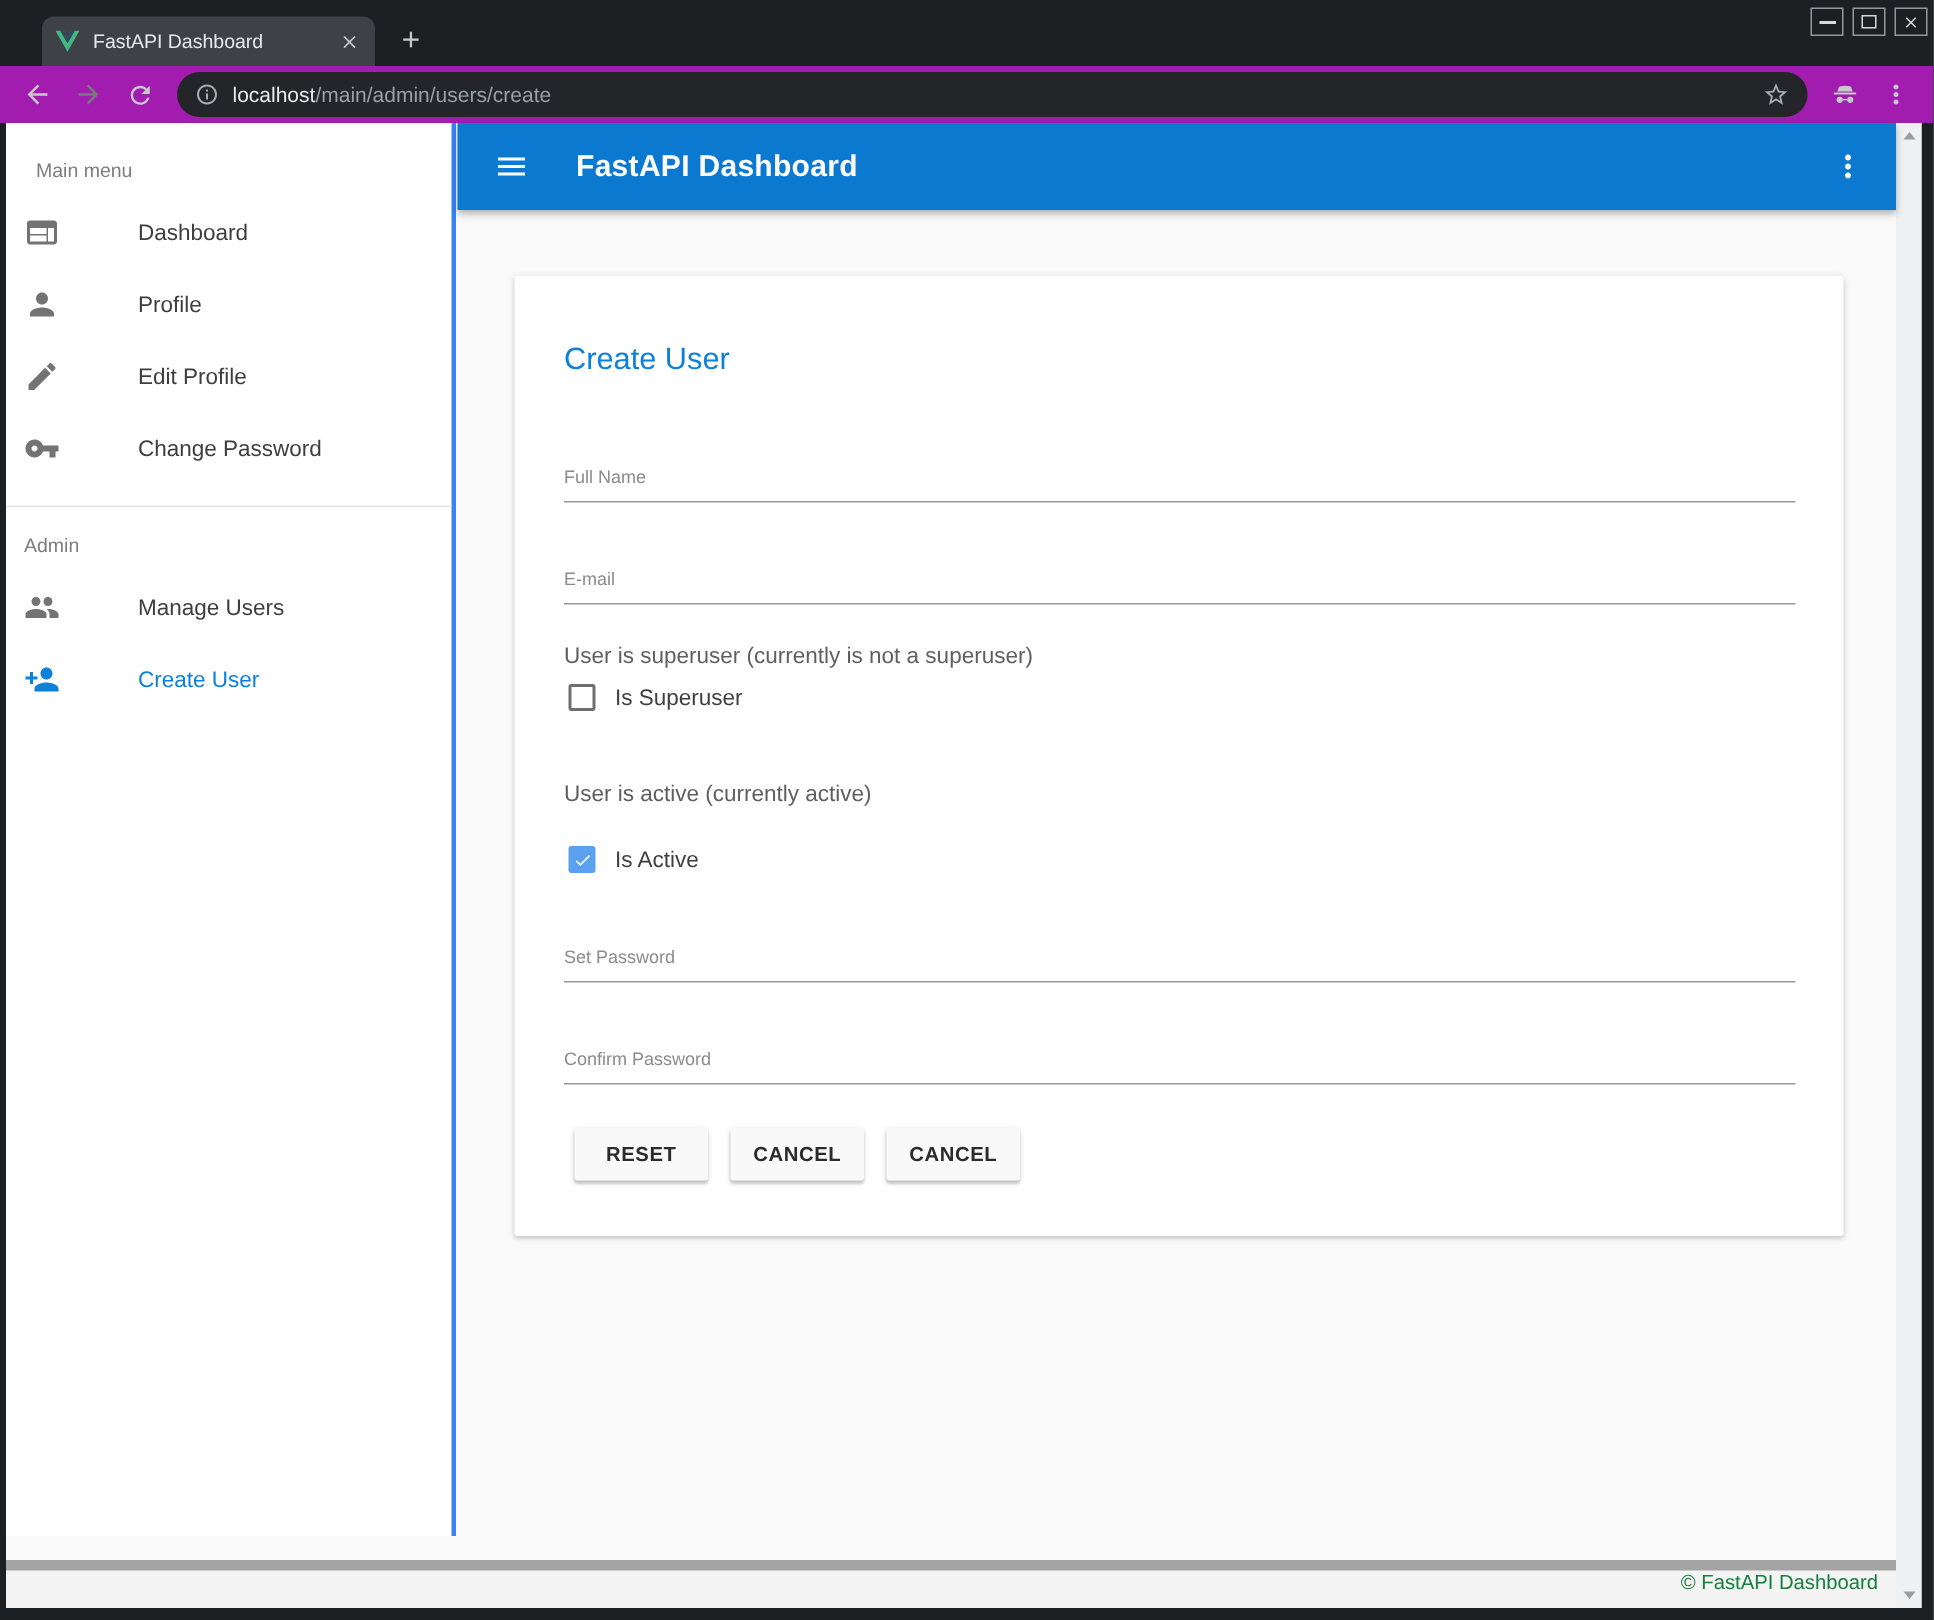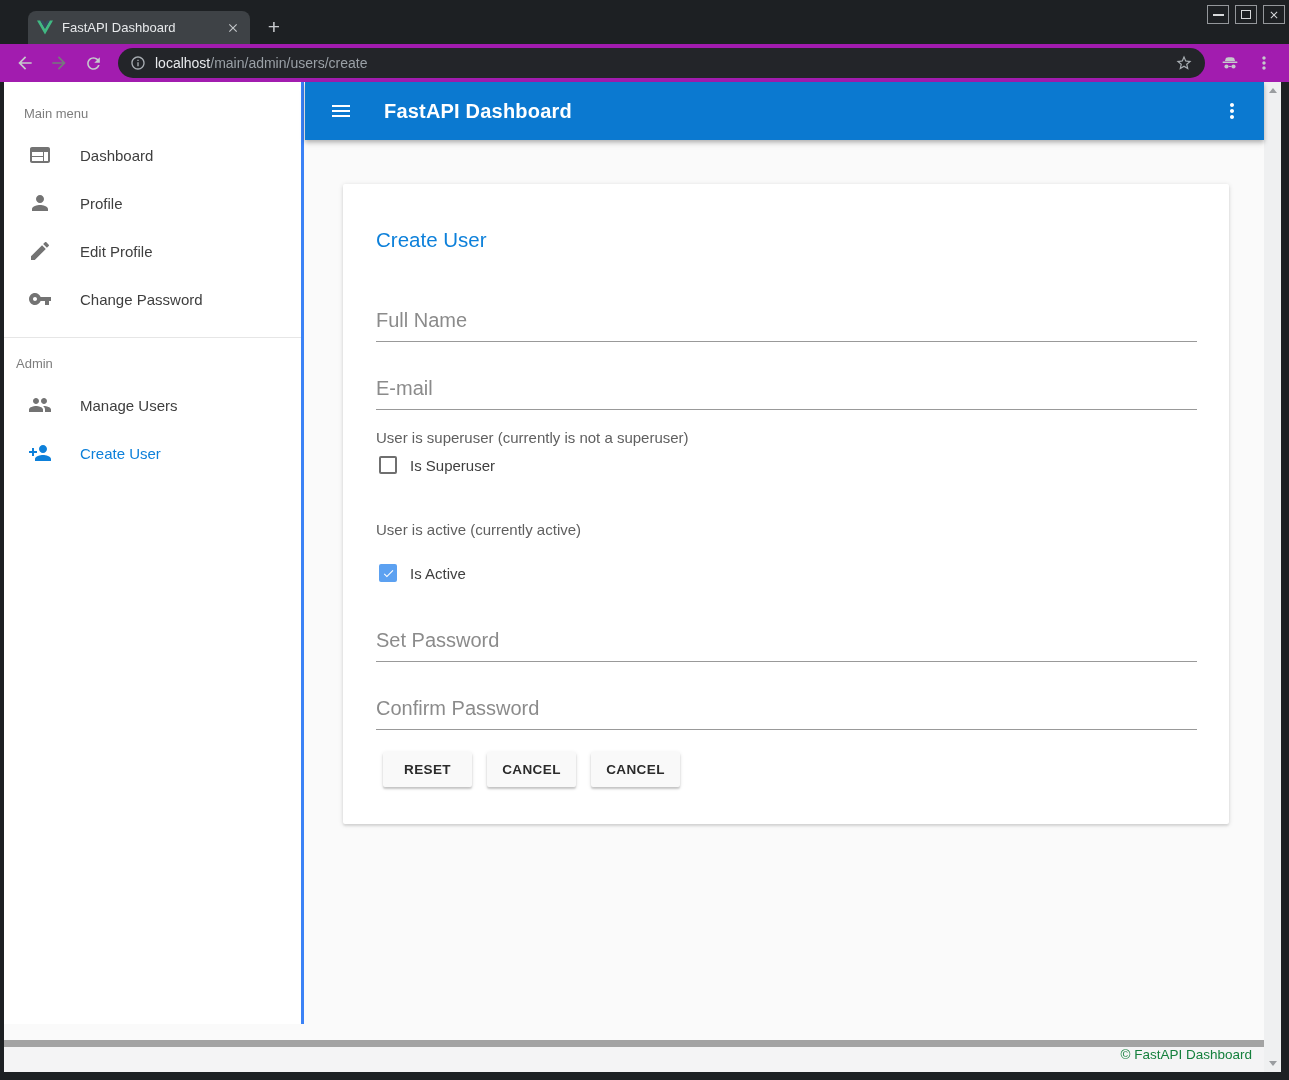--- a/index.html
+++ b/index.html
@@ -45,43 +45,43 @@
 
   .pfooter { position:absolute; left:0; right:17px; bottom:0; height:32px; background:#f4f4f5;
              border-top:7px solid #a3a3a3; display:flex; align-items:flex-start; justify-content:flex-end;
              padding-right:12px; font-size:13.5px; color:#15803d; }
 
   
   .sidebar { position:absolute; left:0; top:0; bottom:48px; width:300px; background:#fff;
              border-right:3px solid #3b82f6; display:flex; flex-direction:column; }
   .sb-header { font-size:13px; color:#7d7d7d; padding:24px 0 10px 20px; }
   .sb-header.second { padding-top:18px;padding-left:12px; }
-  .sb-item { height:48px; display:flex; align-items:center; padding-left:24px;
-             color:#3e3e3e; font-size:15px; cursor:pointer; }
+  .sb-item { height:48px; display:flex; align-items:center; padding-left:12px;
+             color:#3e3e3e; font-size:15px; cursor:pointer;gap:24px; }
   .sb-icon { width:24px; height:24px; margin-right:28px; flex:0 0 auto; }
   .sb-icon svg { fill:#737373; display:block; }
   .sb-item.active { color:#0d80da; }
   .sb-item.active .sb-icon svg { fill:#0d80da; }
   .sb-divider { height:1px; background:#e6e6e6; margin-top:14px; }
   .sb-bottom { margin-top:auto; }
   .sb-bottom .line { height:1px; background:#e6e6e6; }
 
   
   .main { position:absolute; left:301px; top:0; right:17px; bottom:32px; background:#fafafa; }
   .appbar { height:58px; background:#0b79d0; display:flex; align-items:center; position:relative; z-index:2;
             box-shadow:0 2px 4px rgba(0,0,0,.22), 0 4px 6px rgba(0,0,0,.1); }
   .hamburger { margin-left:24px; width:24px; height:24px; }
   .appbar-title { color:#fff; font-size:20px; font-weight:700; margin-left:31px; letter-spacing:.2px; }
   .kebab { margin-left:auto; margin-right:20px; width:24px; height:24px; }
 
   .card { position:absolute; left:38px; top:102px; width:886px; height:640px; background:#fff;
           border-radius:2px; box-shadow:0 1px 5px rgba(0,0,0,.14), 0 2px 2px rgba(0,0,0,.08); }
   .form-title { position:absolute; top:44px; left:33px; font-size:20.5px; color:#0d80da; }
   .mat-field { position:absolute; left:33px; right:32px; }
-  .mat-input { width:100%; border:0; border-bottom:1px solid #999; background:transparent; font-size:20px;
+  .mat-input { width:100%; border:0; border-bottom:1px solid #999; background:transparent; font-size:12px;
                color:#333; padding:0 0 9px; outline:none; font-family:inherit; }
   .mat-input::placeholder { color:#8b8b8b; opacity:1; }
   .f-fullname { top:125px; } .f-email { top:193px; } .f-setpw { top:445px; } .f-confirm { top:513px; }
   .hint { position:absolute; left:33px; font-size:15px; color:#5f5f5f; }
   .hint1 { top:245px; } .hint2 { top:337px; }
   .check-row { position:absolute; left:36px; display:flex; align-items:center; height:20px; cursor:pointer; }
   .check1 { top:271px; } .check2 { top:379px; }
   .checkbox { width:18px; height:18px; border:2px solid #6f6f6f; border-radius:2px;
               display:flex; align-items:center; justify-content:center; }
   .checkbox.checked { background:#5ca1f1; border-color:#5ca1f1; }

